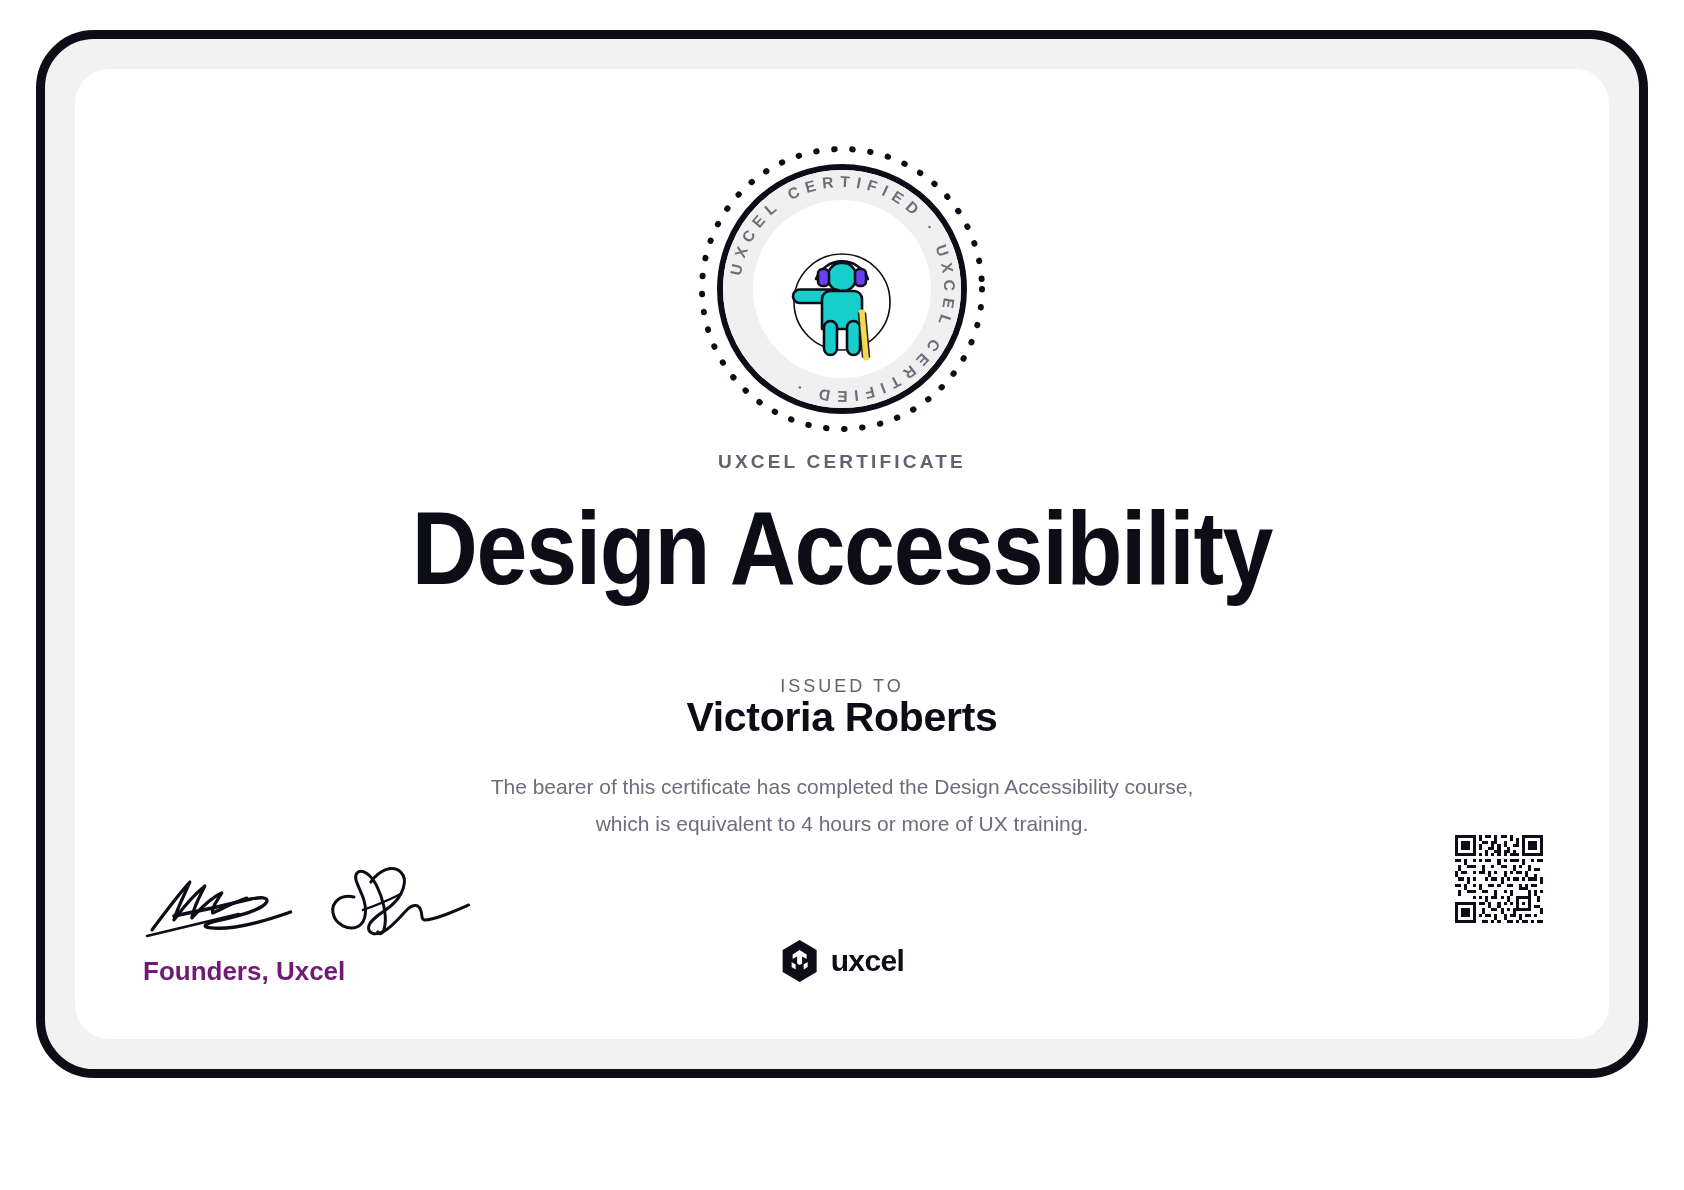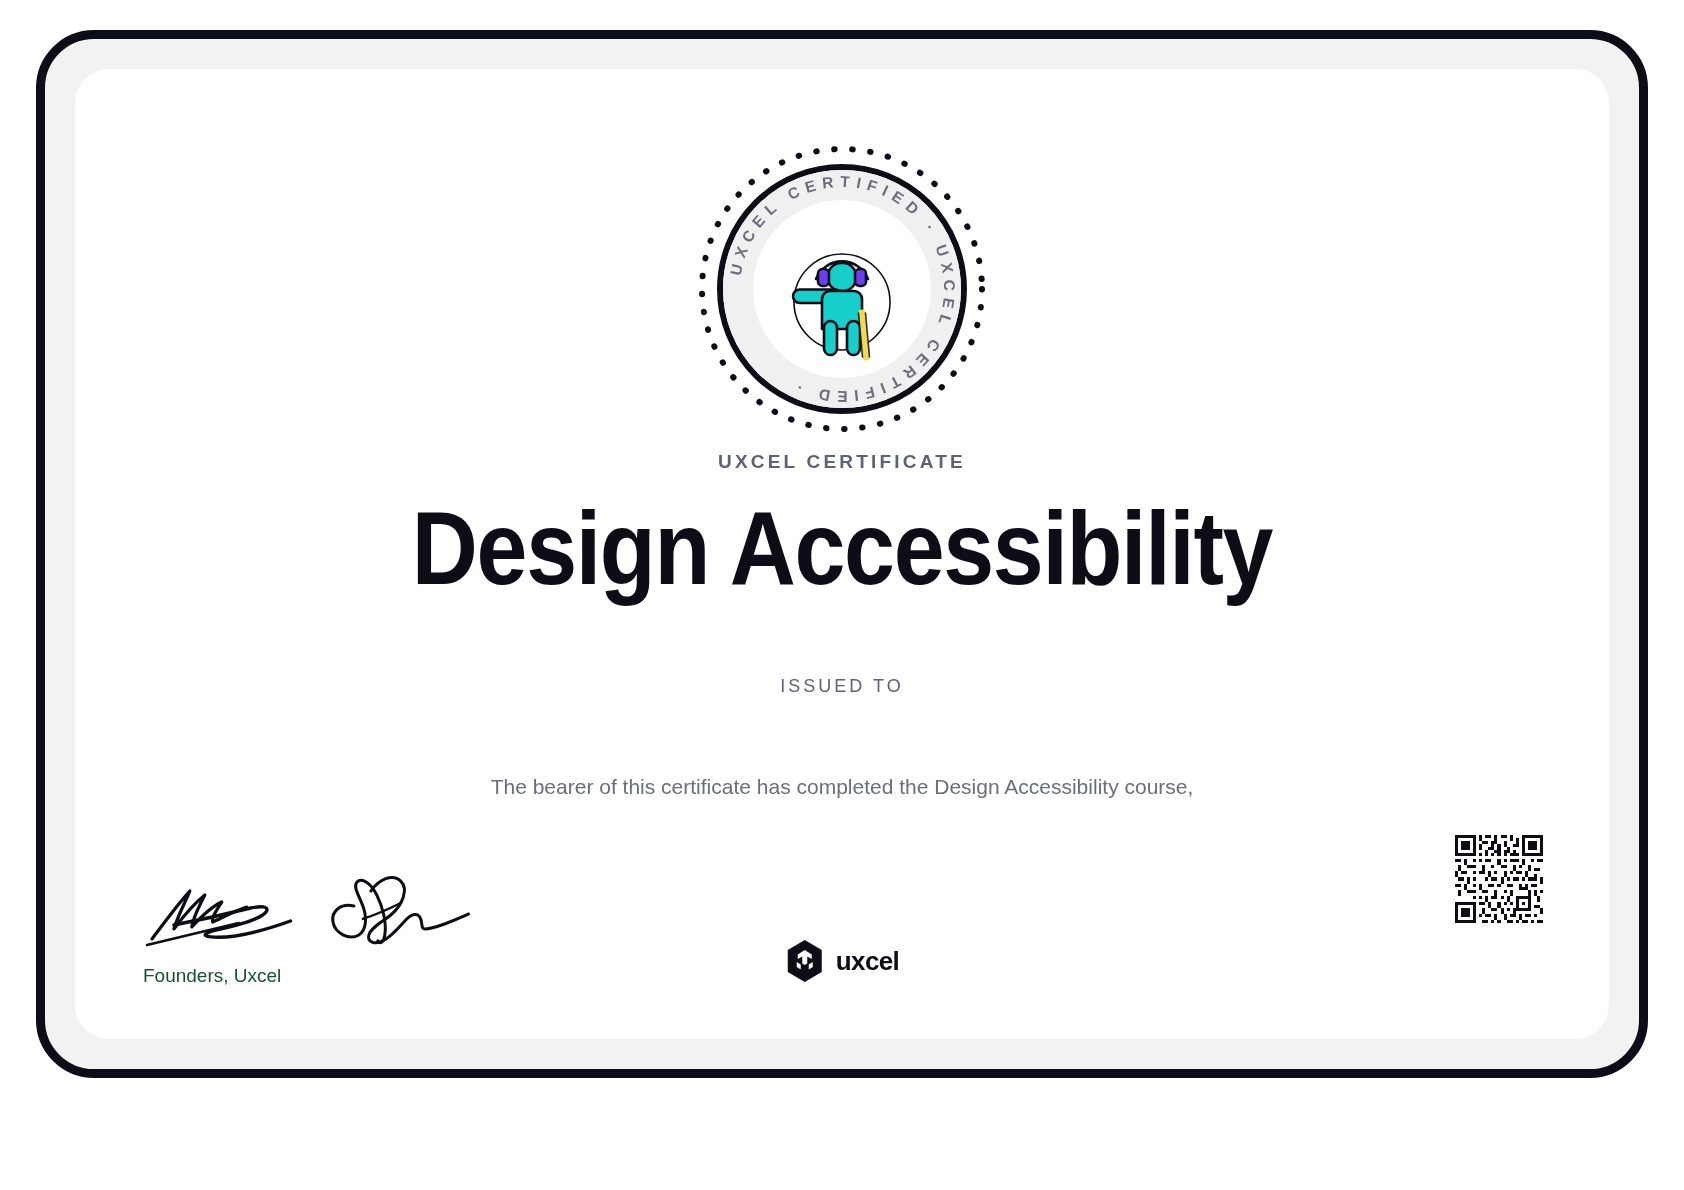--- a/index.html
+++ b/index.html
@@ -116,34 +116,35 @@
     width: 330px;
   }
   .sig-row {
     display: flex;
     align-items: flex-end;
     gap: 6px;
     height: 78px;
   }
   .sig-caption {
     margin-top: 14px;
-    font-size: 19px;
-    color: #14532d;
+    font-size: 26px;
+    color: #701a75;
+    font-weight: bold;
   }
   .brand {
     position: absolute;
     left: 50%;
     transform: translateX(-50%);
     bottom: 56px;
     display: flex;
     align-items: center;
     gap: 11px;
   }
   .brand-word {
-    font-size: 26px;
+    font-size: 30px;
     font-weight: 700;
     color: #0c0d16;
     letter-spacing: -0.6px;
   }
   .meta {
     position: absolute;
     right: 70px;
     bottom: 58px;
     font-size: 21px;
     color: #0c0d16;
@@ -207,23 +208,25 @@
         </svg>
       </div>
     </div>
 
     <div class="kicker">UXCEL CERTIFICATE</div>
 
     <div class="course-title">Design Accessibility</div>
 
     <div class="issued-label">ISSUED TO</div>
 
+    <div class="recipient">Victoria Roberts</div>
 
     <div class="blurb">
       <div>The bearer of this certificate has completed the Design Accessibility course,</div>
+      <div>which is equivalent to 4 hours or more of UX training.</div>
     </div>
 
     <div class="sig-block">
       <div class="sig-row">
         <svg width="175" height="78" viewBox="0 0 175 78">
           <g fill="none" stroke="#0c0d16" stroke-linecap="round" stroke-linejoin="round">
             <path d="M9,66 C22,49 34,32 47,18 C41,32 34,45 31,56 C40,44 52,30 62,22
                      C56,34 50,45 49,54 C59,43 70,33 79,29 C74,37 68,45 70,49
                      C79,45 92,38 104,34" stroke-width="3.2"></path>
             <path d="M31,52 C52,48 80,42 108,35 C118,33 126,33 124,38

